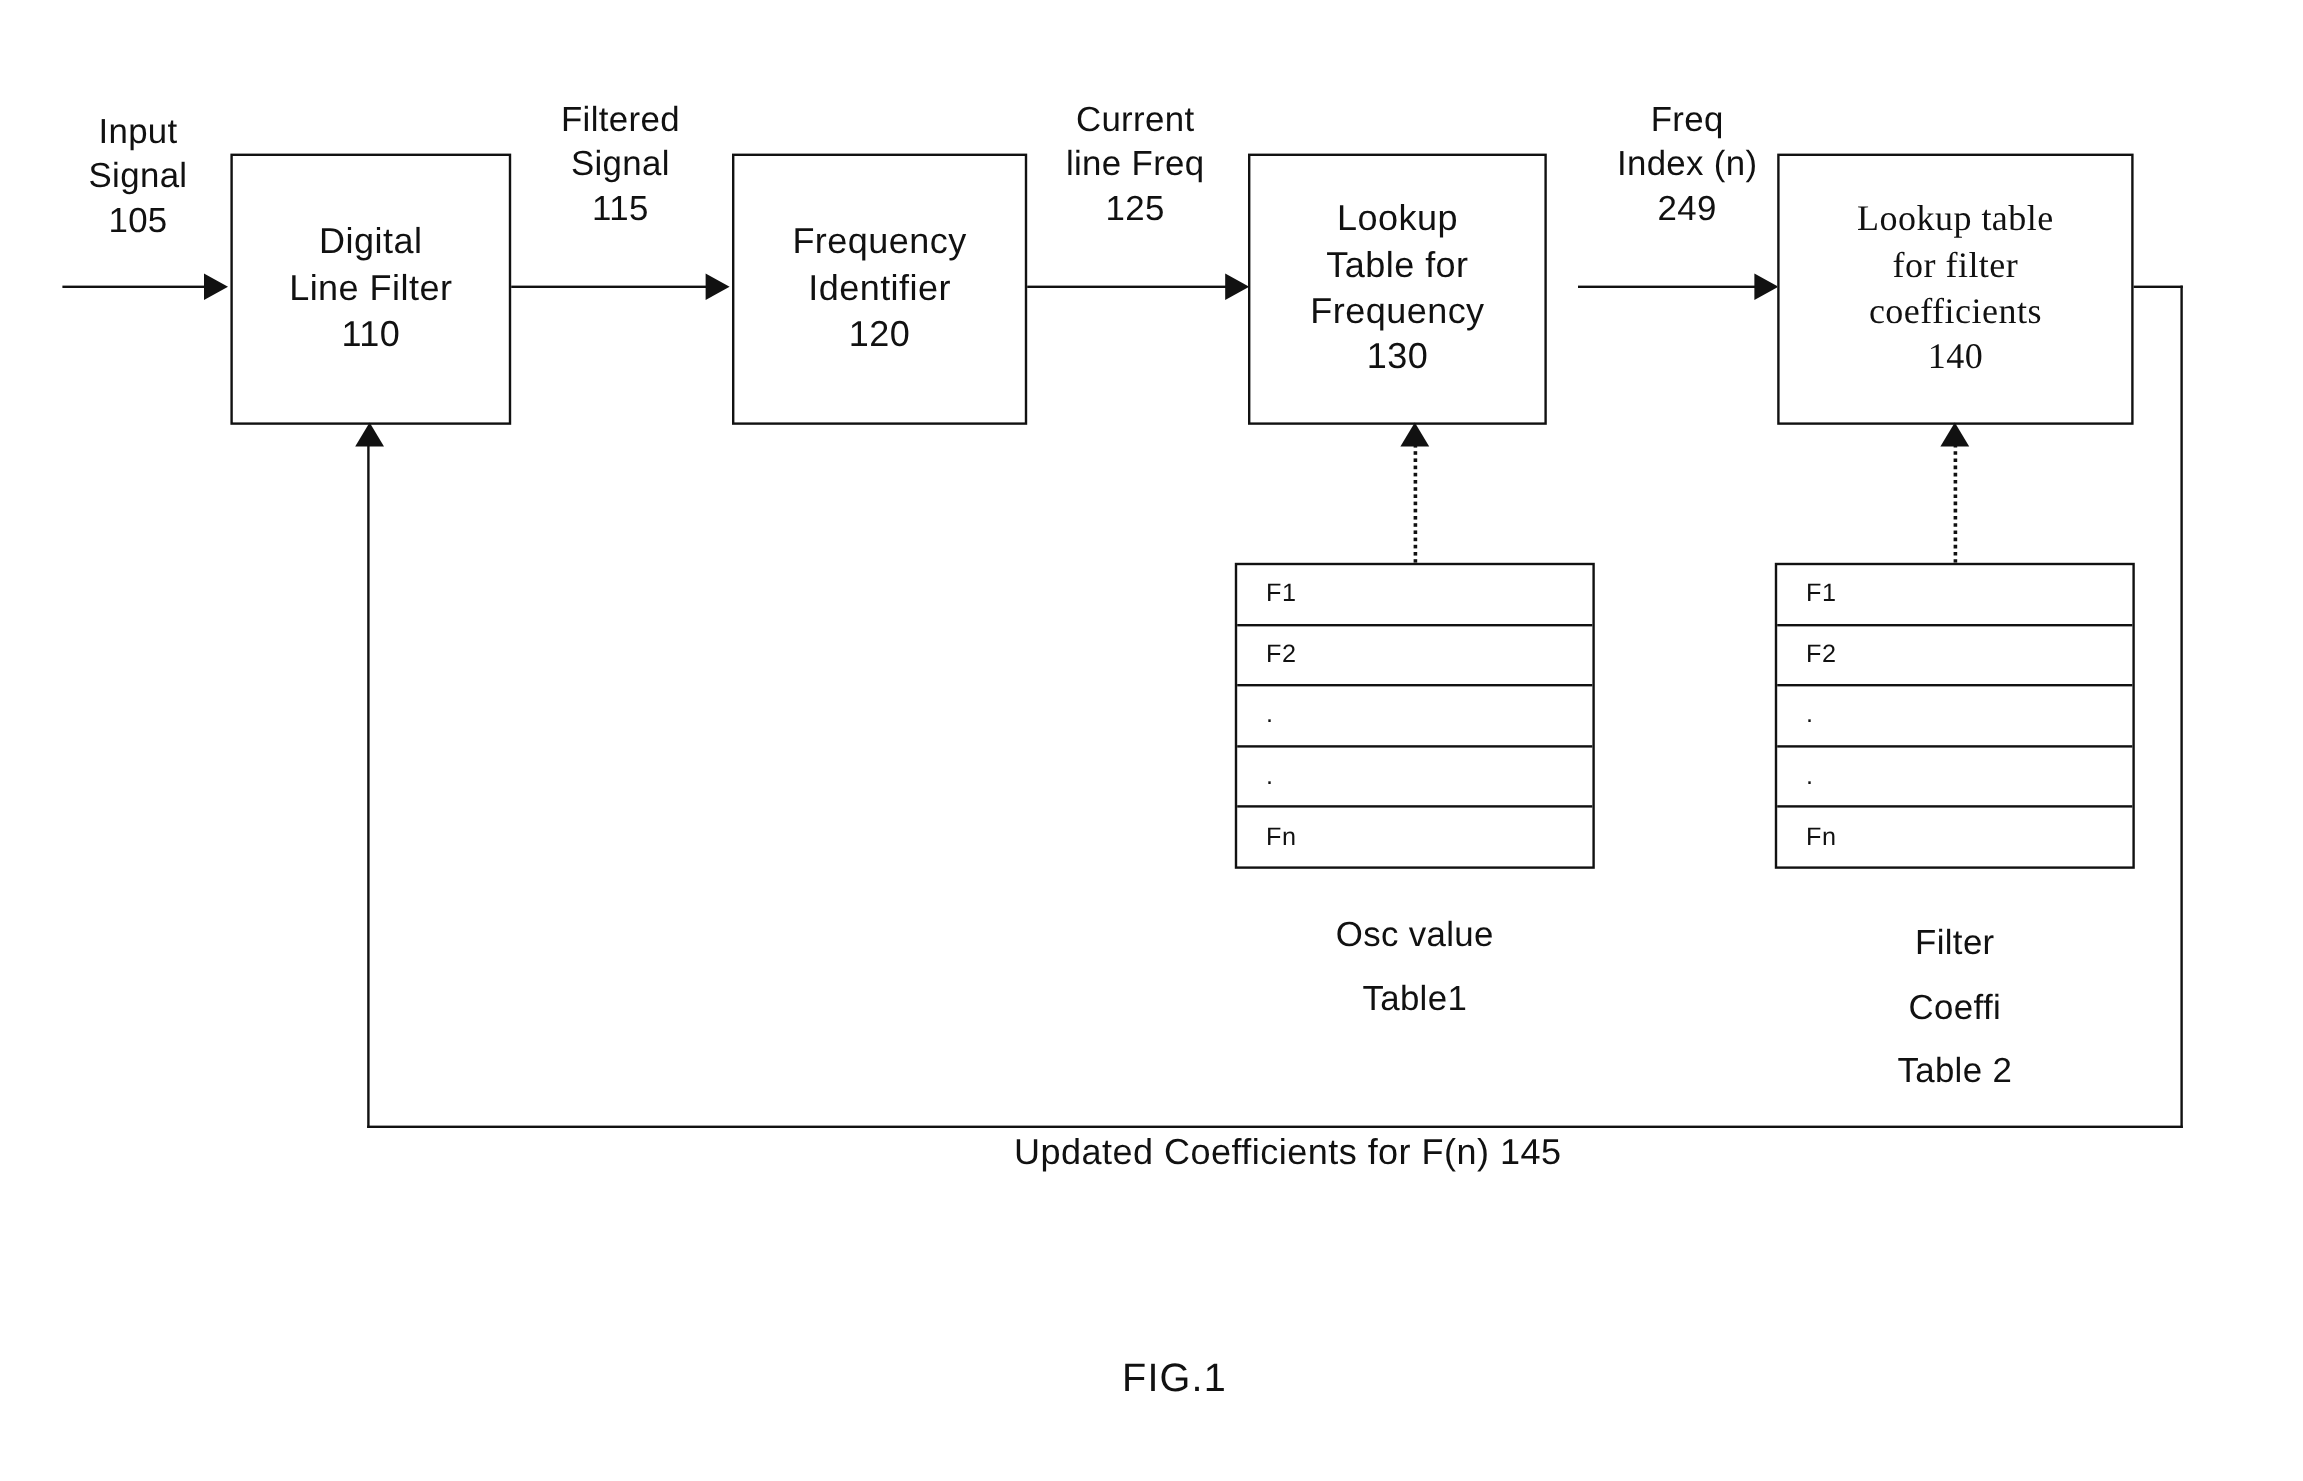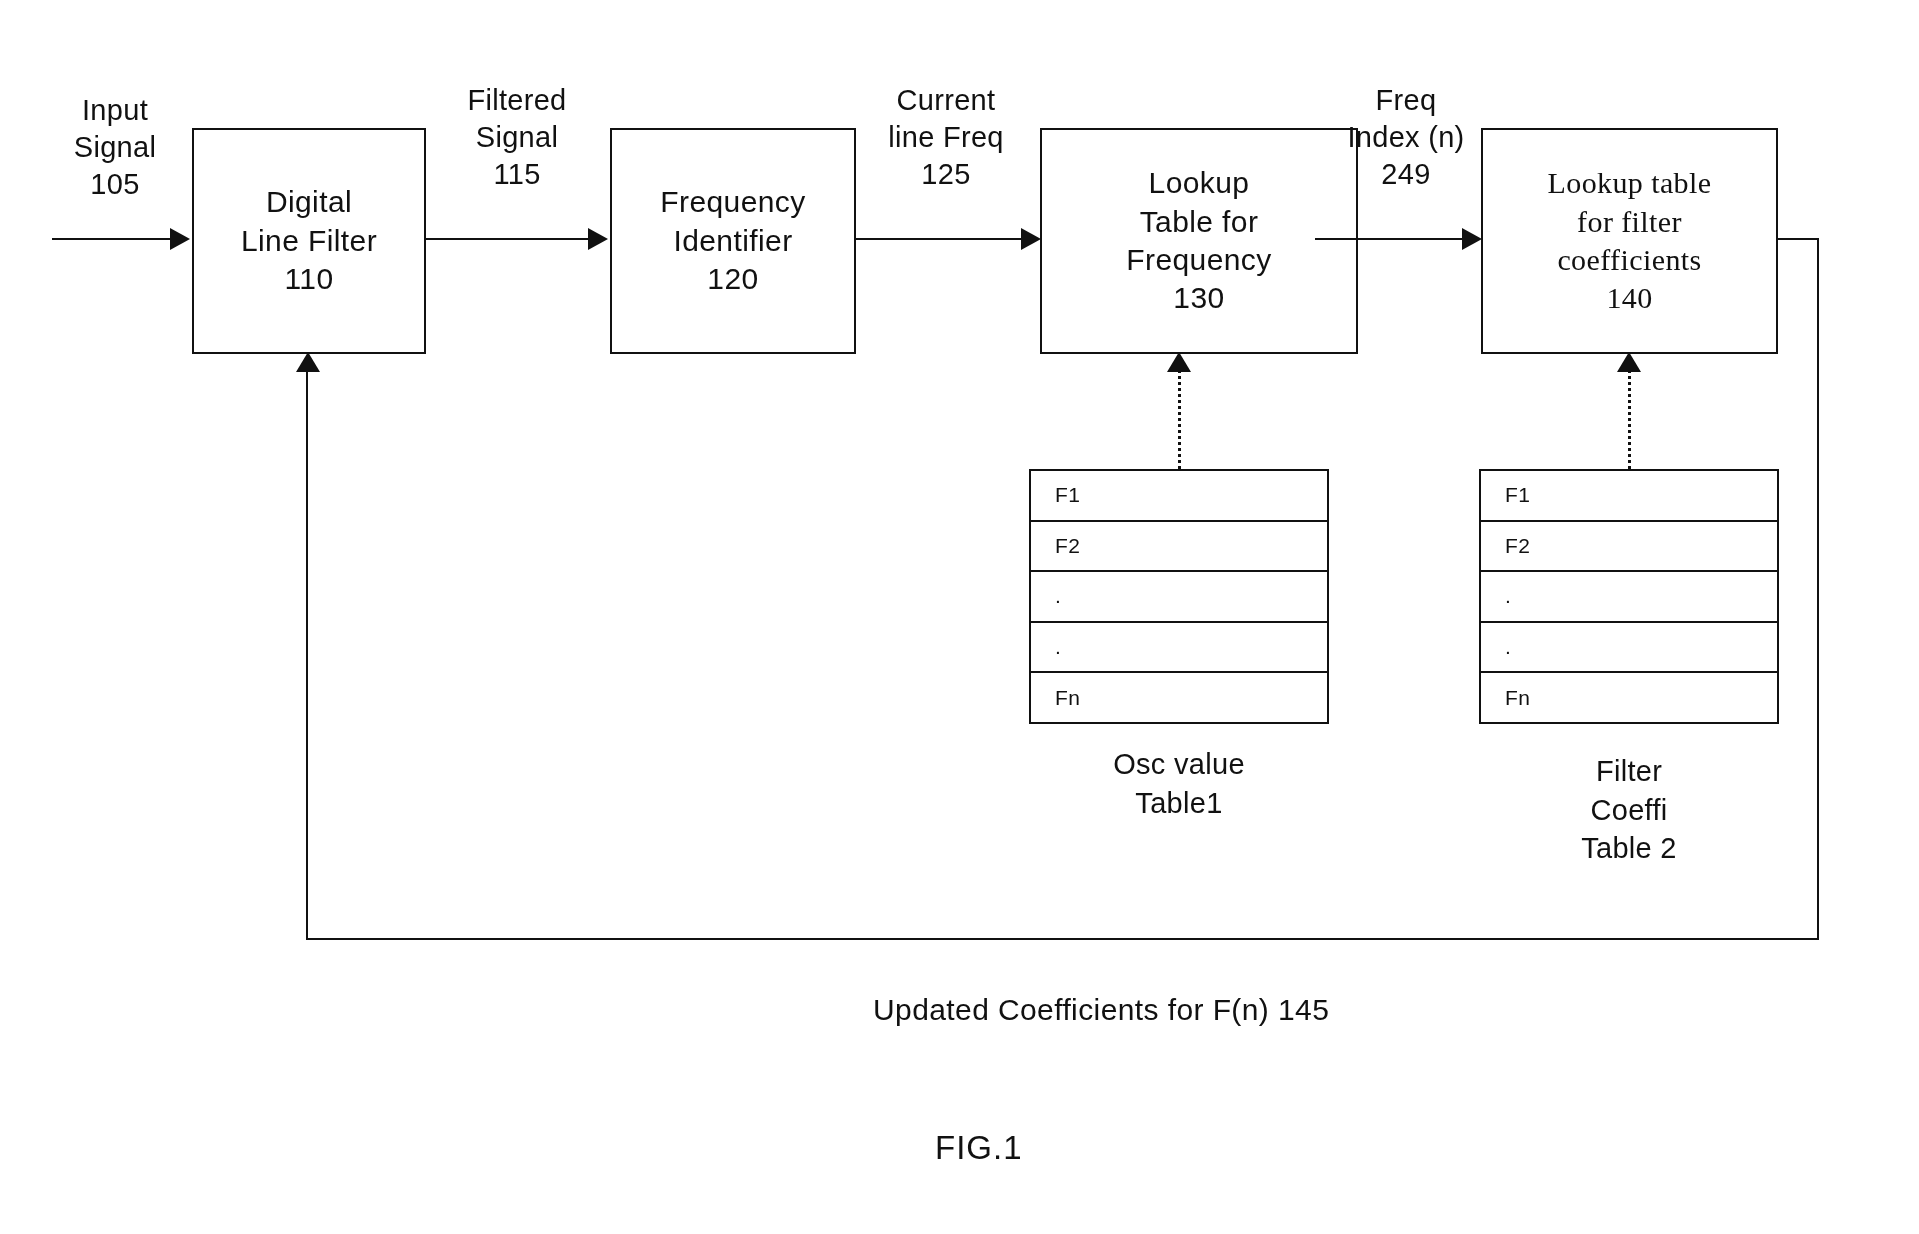--- a/index.html
+++ b/index.html
@@ -106,21 +106,21 @@
   
   .table-caption {
     position: absolute;
     text-align: center;
     font-size: 29px;
     line-height: 1.33;
     letter-spacing: 0.3px;
     color: #111111;
     white-space: nowrap;
   }
-  .table-caption .ln { display: block; }
+  .table-caption .ln { display: block; margin-top: 15px; }
 
   
   #feedback-caption {
     position: absolute;
     font-size: 30px;
     letter-spacing: 0.4px;
     color: #111111;
     white-space: nowrap;
   }
 
@@ -168,21 +168,21 @@
   </div>
 
   <div class="edge-label" style="left:856px; top:82px; width:180px;">
     <span class="ln">Current</span>
     <span class="ln">line Freq</span>
     <span class="ln">125</span>
   </div>
   <div class="hline" style="left:856px; top:238px; width:168px;"></div>
   <div class="arrow-right" style="left:1021px; top:228px;"></div>
 
-  <div class="block" style="left:1040px; top:128px; width:318px; height:226px;">
+  <div class="block" style="left:1040px; top:128px; width:249px; height:226px;">
     <span class="ln">Lookup</span>
     <span class="ln">Table for</span>
     <span class="ln">Frequency</span>
     <span class="ln">130</span>
   </div>
 
   <div class="edge-label" style="left:1316px; top:82px; width:180px;">
     <span class="ln">Freq</span>
     <span class="ln">Index (n)</span>
     <span class="ln">249</span>
@@ -251,17 +251,17 @@
   <div class="hline" style="left:1778px; top:238px; width:41px;"></div>
 
   <div class="vline" style="left:1817px; top:238px; height:702px;"></div>
 
   <div class="hline" style="left:306px; top:938px; width:1513px;"></div>
 
   <div class="vline" style="left:306px; top:370px; height:570px;"></div>
 
   <div class="arrow-up" style="left:296px; top:352px;"></div>
 
-  <div id="feedback-caption" style="left:845px; top:993px;margin-left:28px;">Updated Coefficients for F(n) 145</div>
+  <div id="feedback-caption" style="left:845px; top:944px;">Updated Coefficients for F(n) 145</div>
 
   <div id="figure-caption" style="left:935px; top:1118px;margin-top:11px;">FIG.1</div>
 
 </div>
 
 </body></html>

